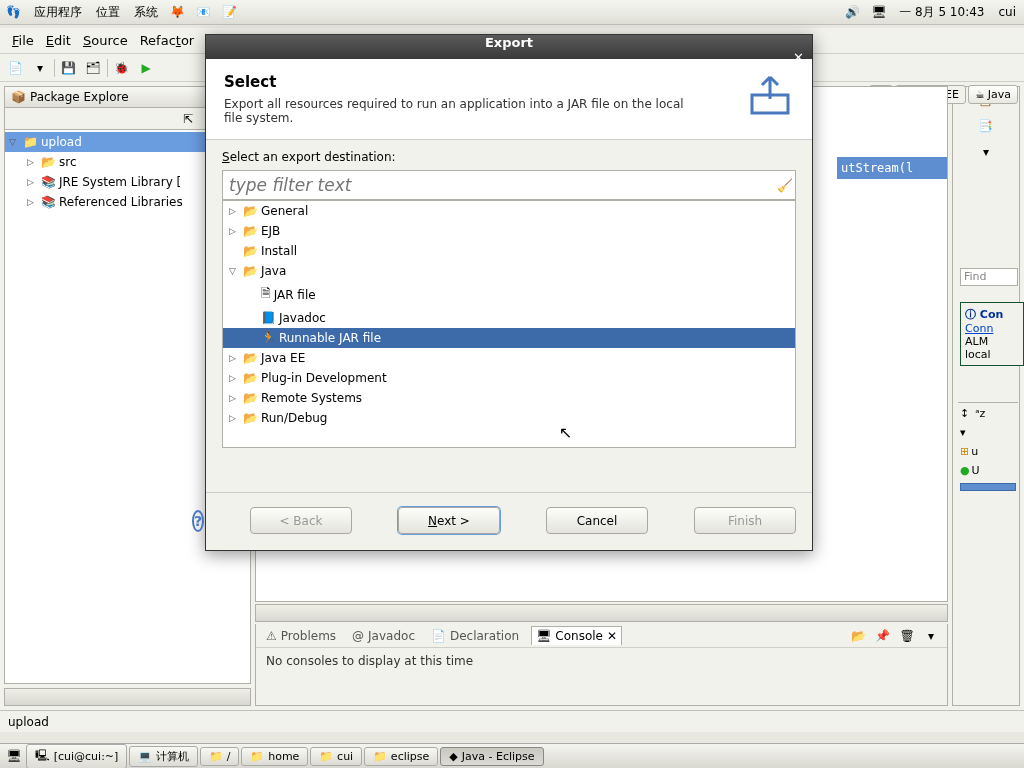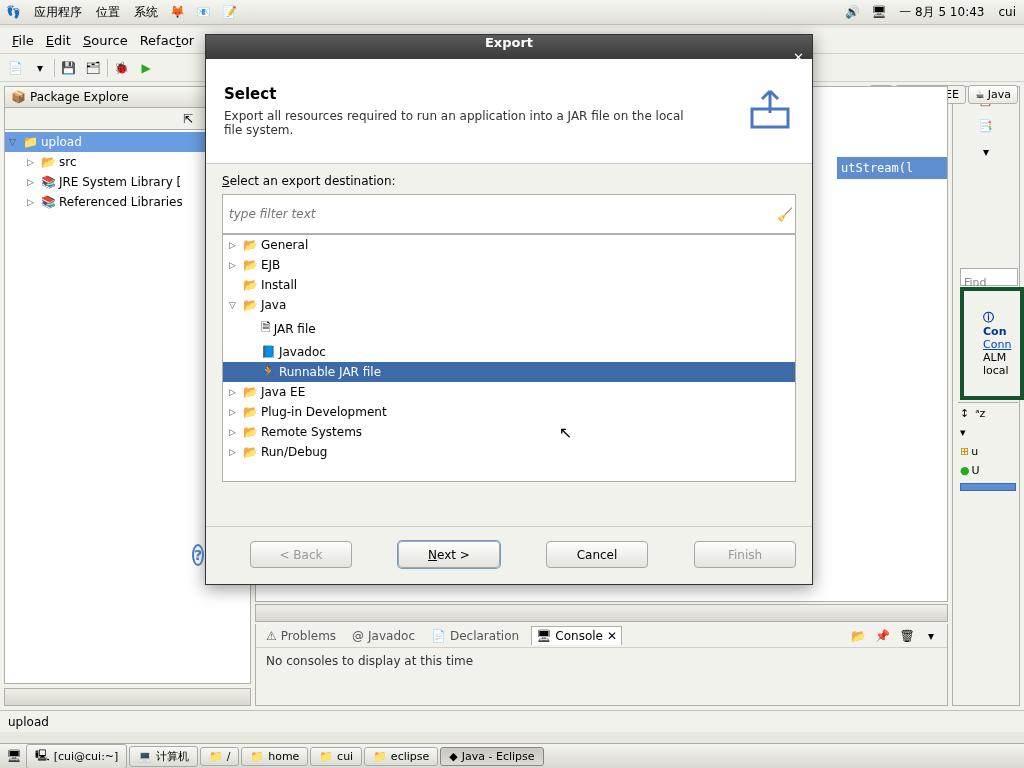--- a/index.html
+++ b/index.html
@@ -44,41 +44,41 @@
 .statusbar { height: 22px; border-top: 1px solid #c0c0b8; display: flex; align-items: center; padding: 0 8px; background: #f2f2ec; }
 
 .taskbar { position: absolute; bottom: 0; left: 0; right: 0; height: 25px; background: linear-gradient(#f5f5f0,#d8d8d0); border-top: 1px solid #aaa; display: flex; align-items: center; gap: 2px; padding: 0 4px; }
 .task-btn { background: linear-gradient(#f8f8f4,#dcdcd4); border: 1px solid #aaa; border-radius: 3px; padding: 2px 8px; font-size: 11px; display: flex; align-items: center; gap: 4px; }
 .task-btn.active { background: linear-gradient(#c8c8c0,#dcdcd4); border-color: #888; }
 
 .dialog { position: absolute; top: 34px; left: 205px; width: 608px; background: #f2f2ec; border: 1px solid #333; box-shadow: 0 4px 16px rgba(0,0,0,.4); z-index: 100; }
 .dlg-title { height: 24px; background: linear-gradient(#5a5a5a,#3a3a3a); color: #fff; display: flex; align-items: center; padding: 0 8px; font-weight: bold; font-size: 13px; flex-direction: column; }
 .dlg-title .dlg-icon { width: 16px; height: 16px; background: #888; border-radius: 3px; margin-right: 6px; }
 .dlg-title .dlg-close { margin-left: auto; font-size: 13px; }
-.dlg-header { background: #fff; padding: 26px 18px; display: flex; gap: 22px; border-bottom: 1px solid #ccc; align-items: center; }
+.dlg-header { background: #fff; padding: 14px 18px; display: flex; gap: 22px; border-bottom: 1px solid #ccc; }
 .dlg-header h2 { font-size: 15px; margin-bottom: 6px; }
 .dlg-header p { font-size: 12px; color: #333; max-width: 480px; }
 .dlg-header .export-icon { width: 48px; height: 48px; margin-left: auto; }
 .dlg-body { padding: 10px 16px 4px; }
 .dlg-label { font-size: 12px; margin-bottom: 6px; display: block; }
 .filter-row { display: flex; align-items: center; border: 1px solid #b0b0a8; background: #fff; margin-bottom: 0; }
-.filter-row input { flex: 1; border: none; padding: 12px 6px; font-size: 12px; font-style: italic; color: #a16207; outline: none; }
+.filter-row input { flex: 1; border: none; padding: 4px 6px; font-size: 17px; font-style: italic; color: #a16207; outline: none; }
 .filter-row .clear-ic { width: 20px; text-align: center; font-size: 13px; }
 .wiz-tree { border: 1px solid #b0b0a8; background: #fff; height: 248px; overflow: auto; position: relative; }
 .wiz-row { display: flex; align-items: center; padding: 3px 6px; gap: 3px; font-size: 12px; }
 .wiz-row.selected { background: #3d6aa8; color: #fff; }
 .folder-ic { color: #d8a84c; font-size: 12px; }
 .dlg-btns { display: flex; justify-content: flex-end; align-items: center; gap: 10px; padding: 14px 16px 16px; border-top: 1px solid #ccc; margin-top: 40px; }
 .dlg-btns .help { margin-right: auto; width: 22px; height: 22px; border: 2px solid #4a78c0; border-radius: 50%; color: #4a78c0; font-weight: bold; display: flex; align-items: center; justify-content: center; font-size: 14px; }
 .wiz-btn { min-width: 102px; height: 27px; border: 1px solid #a8a8a0; border-radius: 4px; background: linear-gradient(#fdfdfb,#e4e4dc); font-size: 12px; margin-left: 36px; }
 .wiz-btn:disabled { color: #999; }
 .wiz-btn.default { box-shadow: 0 0 0 1px #6a9de0; }
 .cursor { position: absolute; top: 423px; left: 559px; font-size: 16px; z-index: 200; pointer-events: none; }
-.find-box { position: absolute; top: 268px; right: 6px; width: 58px; height: 18px; border: 1px solid #b0b0a8; background: #fff; font-size: 11px; padding: 7px 3px; color: #888; z-index: 50; }
-.con-panel { position: absolute; top: 287px; right: 0; width: 64px; background: #f2f2ec; border: 4px solid #14532d; font-size: 11px; padding: 19px; z-index: 50; }
+.find-box { position: absolute; top: 268px; right: 6px; width: 58px; height: 18px; border: 1px solid #b0b0a8; background: #fff; font-size: 11px; padding: 1px 3px; color: #888; z-index: 50; }
+.con-panel { position: absolute; top: 302px; right: 0; width: 64px; background: #f2f2ec; border: 1px solid #14532d; font-size: 11px; padding: 4px; z-index: 50; }
 .con-panel .hdr { color: #003399; font-weight: bold; }
 .con-panel .lnk { color: #0044cc; text-decoration: underline; }
 .outline-panel { position: absolute; top: 402px; right: 6px; width: 60px; background: #f2f2ec; border-top: 1px solid #b0b0a8; padding: 4px 2px; z-index: 50; display: flex; flex-direction: column; gap: 6px; font-size: 11px; }
 .outline-item { display: flex; align-items: center; gap: 2px; }
 </style>
 </head>
 <body>
 
 <div class="gnome-panel">
   <span class="app-icon">👣</span>

